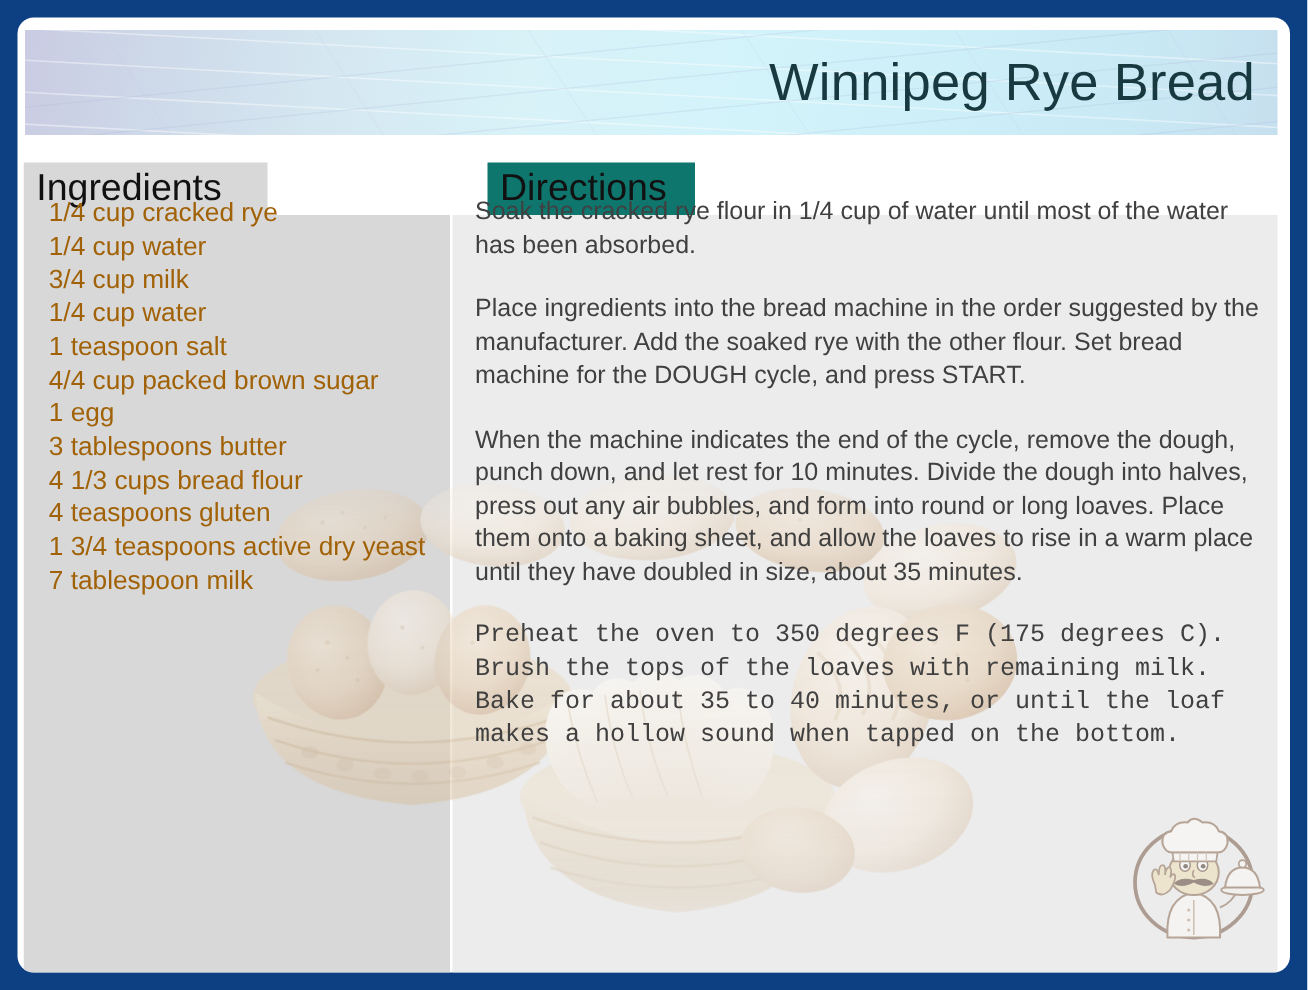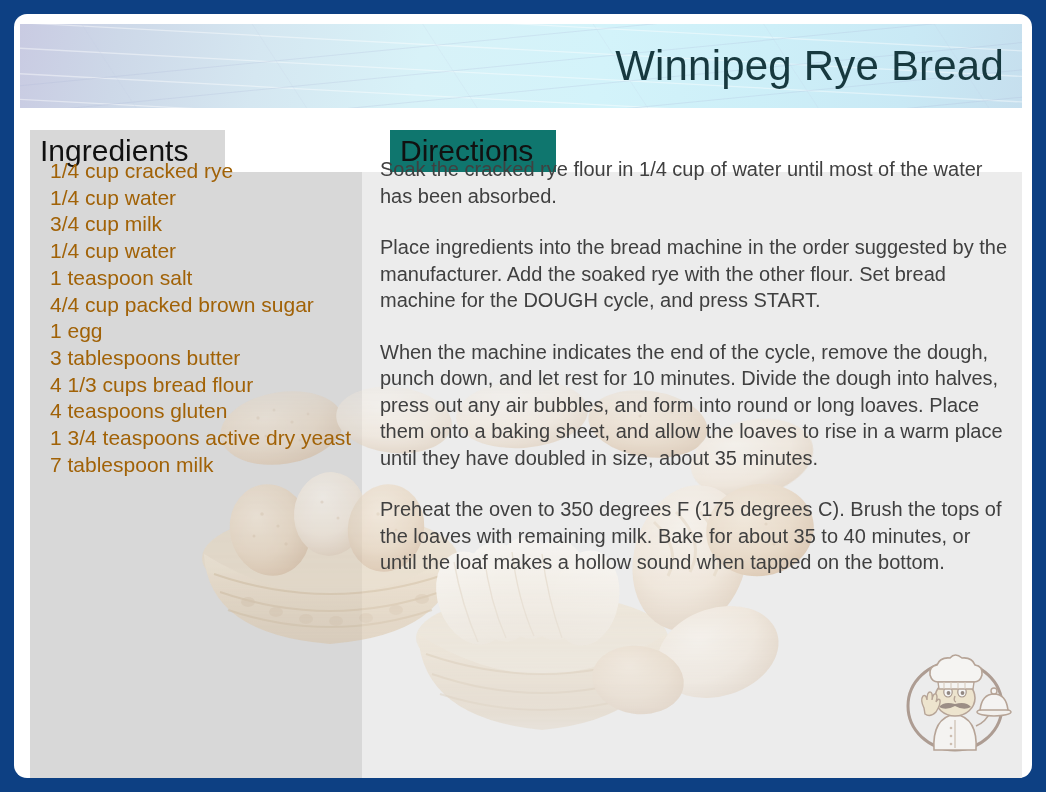--- a/index.html
+++ b/index.html
@@ -81,21 +81,21 @@
     padding-left: 10px;
     box-sizing: border-box;
     white-space: nowrap;
   }
   .panel {
     position: absolute;
     left: 0;
     top: 42px;
   }
 
-  #col-ingredients { left: 16px;  top: 116px; width: 386px; height: 648px; }
+  #col-ingredients { left: 5px;  top: 116px; width: 386px; height: 648px; }
   #col-ingredients .tab   { width: 195px; background: #d8d8d8; }
   #col-ingredients .panel { width: 341px; height: 606px; background: #d8d8d8; }
 
   #col-directions  { left: 348px; top: 116px; width: 660px; height: 648px; }
   #col-directions .tab   { width: 166px; background: #0f766e; margin-left: 28px; }
   #col-directions .panel { width: 660px; height: 606px; background: #ececec; }
 
   
   #ingredient-list {
     position: absolute;
@@ -120,21 +120,21 @@
     top: 26px;
     width: 628px;
     z-index: 4;
   }
   #directions-body p {
     margin: 0 0 25px 0;
     font-size: 20px;
     line-height: 26.5px;
     color: #404040;
   }
-  #directions-body p:last-child { margin-bottom: 0; }
+  #directions-body p:last-child { margin-bottom: 0; font-family: Liberation Mono, monospace; }
 
   
   #bread-photo {
     position: absolute;
     left: 148px;
     top: 348px;
     width: 660px;
     height: 400px;
     z-index: 2;
     pointer-events: none;

